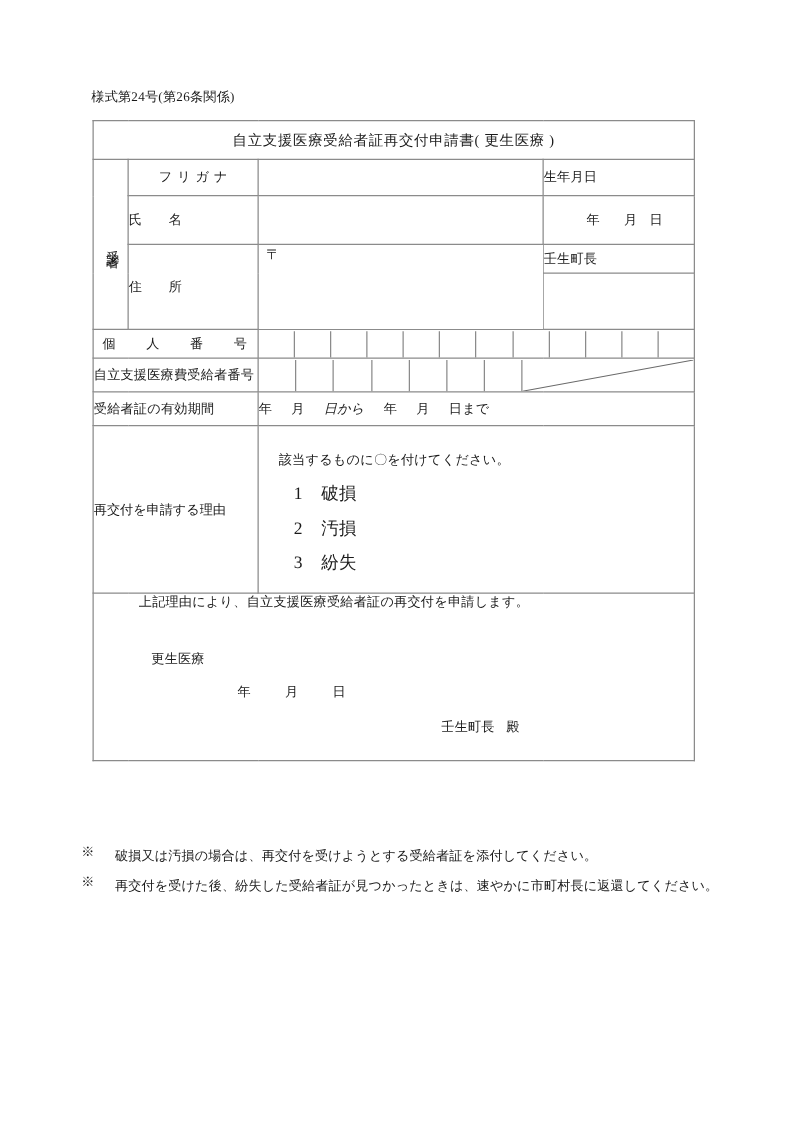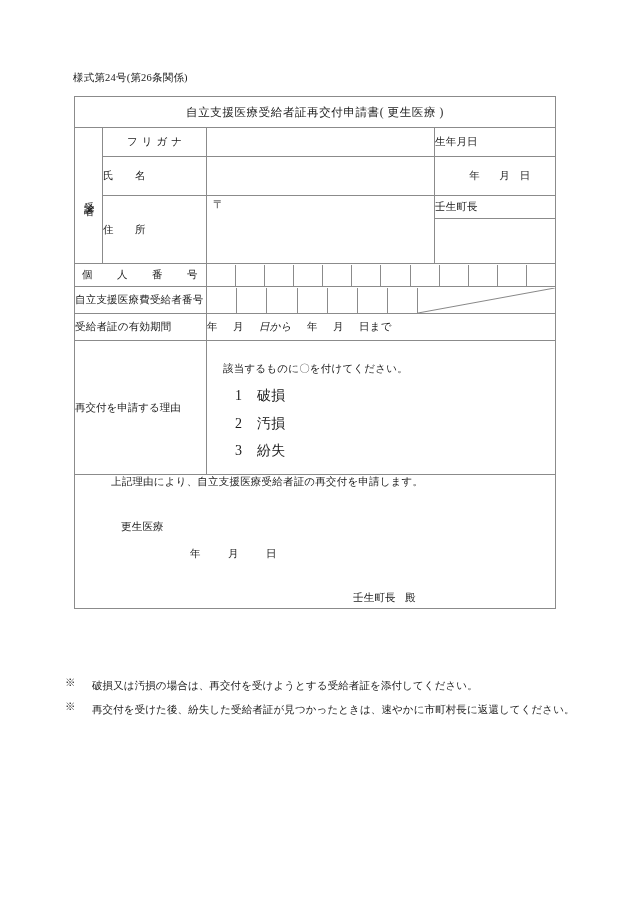--- a/index.html
+++ b/index.html
@@ -227,21 +227,21 @@
     white-space: nowrap;
   }
   .decl-date i {
     font-style: normal;
     display: inline-block;
     width: 38px;
   }
   .decl-addressee {
     position: absolute;
     left: 278px;
-    top: 116px;
+    top: 100px;
     letter-spacing: 0.2px;
     white-space: nowrap;
     font-family: Liberation Mono, monospace;
   }
   .decl-addressee i {
     font-style: normal;
     display: inline-block;
     width: 52px;
   }
 

